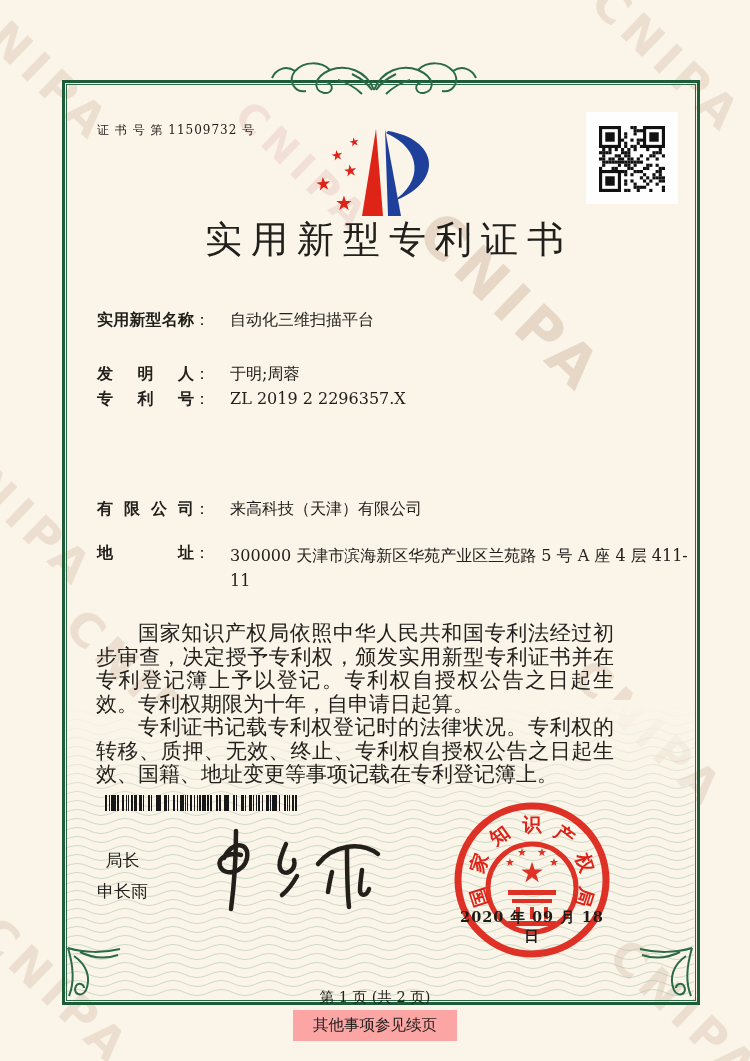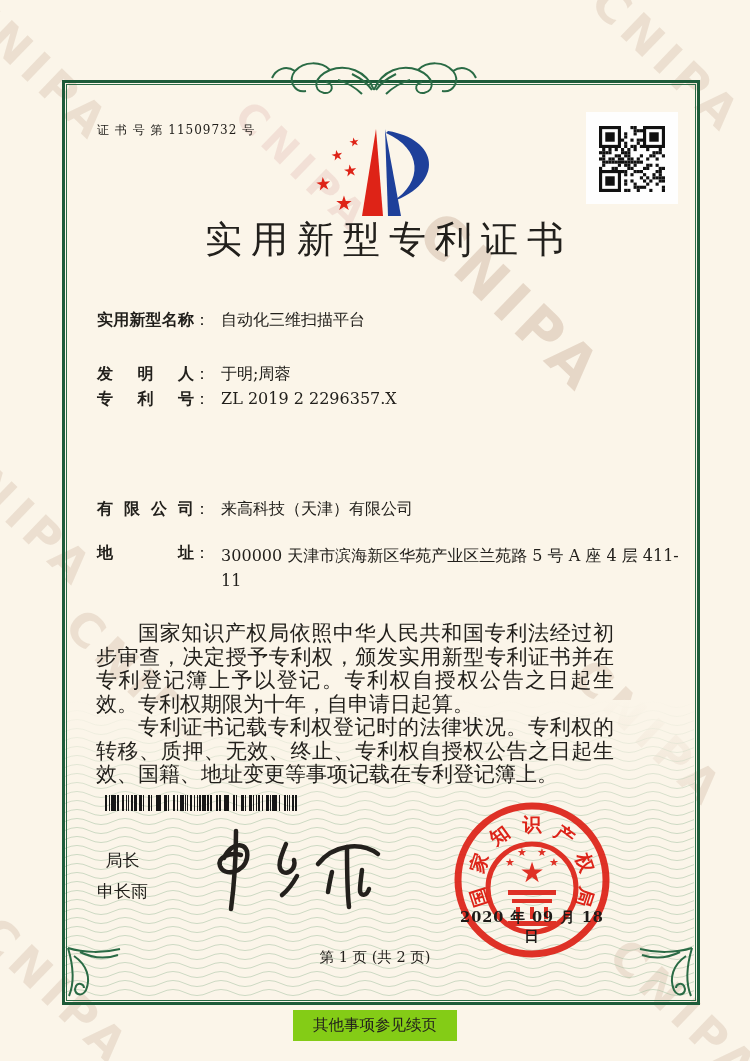--- a/index.html
+++ b/index.html
@@ -30,44 +30,44 @@
   .logo{position:absolute;left:298px;top:124px;}
   .qr-patch{position:absolute;left:586px;top:112px;width:92px;height:92px;background:#fefefe;}
   .qr-patch svg{position:absolute;left:13px;top:14px;}
 
   .title{position:absolute;left:0;top:215px;width:738px;text-align:center;font-size:37px;
       font-weight:normal;letter-spacing:9px;margin:0;padding-left:20px;}
 
   .frow{position:absolute;left:97px;font-size:16px;white-space:nowrap;}
   .flabel{display:inline-block;width:97px;text-align:justify;text-align-last:justify;vertical-align:top;font-weight:bold;}
   .fcolon{display:inline-block;vertical-align:top;}
-  .fvalue{display:inline-block;margin-left:6px;vertical-align:top;}
+  .fvalue{display:inline-block;margin-left:15px;vertical-align:top;}
   .fvalue.wrap{white-space:normal;width:468px;line-height:25px;}
   .grant2{position:absolute;left:303px;top:0;}
 
   .paras{position:absolute;left:96px;top:622px;width:518px;font-size:21px;line-height:23.5px;
       text-align:justify;}
   .paras p{margin:0;text-indent:2em;}
 
   .barcode{position:absolute;left:105px;top:795px;width:192px;height:16px;
     background-image:
       repeating-linear-gradient(90deg,#171717 0 2px,transparent 2px 4px,#171717 4px 5px,transparent 5px 9px,#171717 9px 11px,transparent 11px 12px,#171717 12px 13px,transparent 13px 17px),
       repeating-linear-gradient(90deg,#171717 0 1px,transparent 1px 6px,#171717 6px 9px,transparent 9px 13px,#171717 13px 14px,transparent 14px 23px);}
 
   .director{position:absolute;left:97px;top:845px;font-size:17px;line-height:31px;text-align:center;}
   .signature{position:absolute;left:196px;top:824px;}
 
   .seal{position:absolute;left:450px;top:798px;width:164px;height:164px;}
   .seal-date{position:absolute;left:8px;top:110px;width:148px;text-align:center;font-size:14.5px;
       font-weight:600;letter-spacing:1px;color:#1d1b18;}
 
-  .page-info{position:absolute;left:0;top:948px;width:750px;text-align:center;font-size:14.5px;}
+  .page-info{position:absolute;left:0;top:988px;width:750px;text-align:center;font-size:14.5px;}
 
   .continuation{position:absolute;left:0;top:1010px;width:750px;text-align:center;}
-  .continuation span{display:inline-block;background:#84cc16;padding:5px 20px;font-size:15.5px;}
+  .continuation span{display:inline-block;background:#fca5a5;padding:5px 20px;font-size:15.5px;}
 </style>
 </head>
 <body>
 
 <div class="page">
 
   <div class="wm" style="left:-14px;top:-18px;">CNIPA</div>
   <div class="wm" style="left:618px;top:-26px;">CNIPA</div>
   <div class="wm pink" style="left:258px;top:92px;font-size:40px;">CNIPA</div>
   <div class="wm big" style="left:452px;top:198px;">CNIPA</div>

